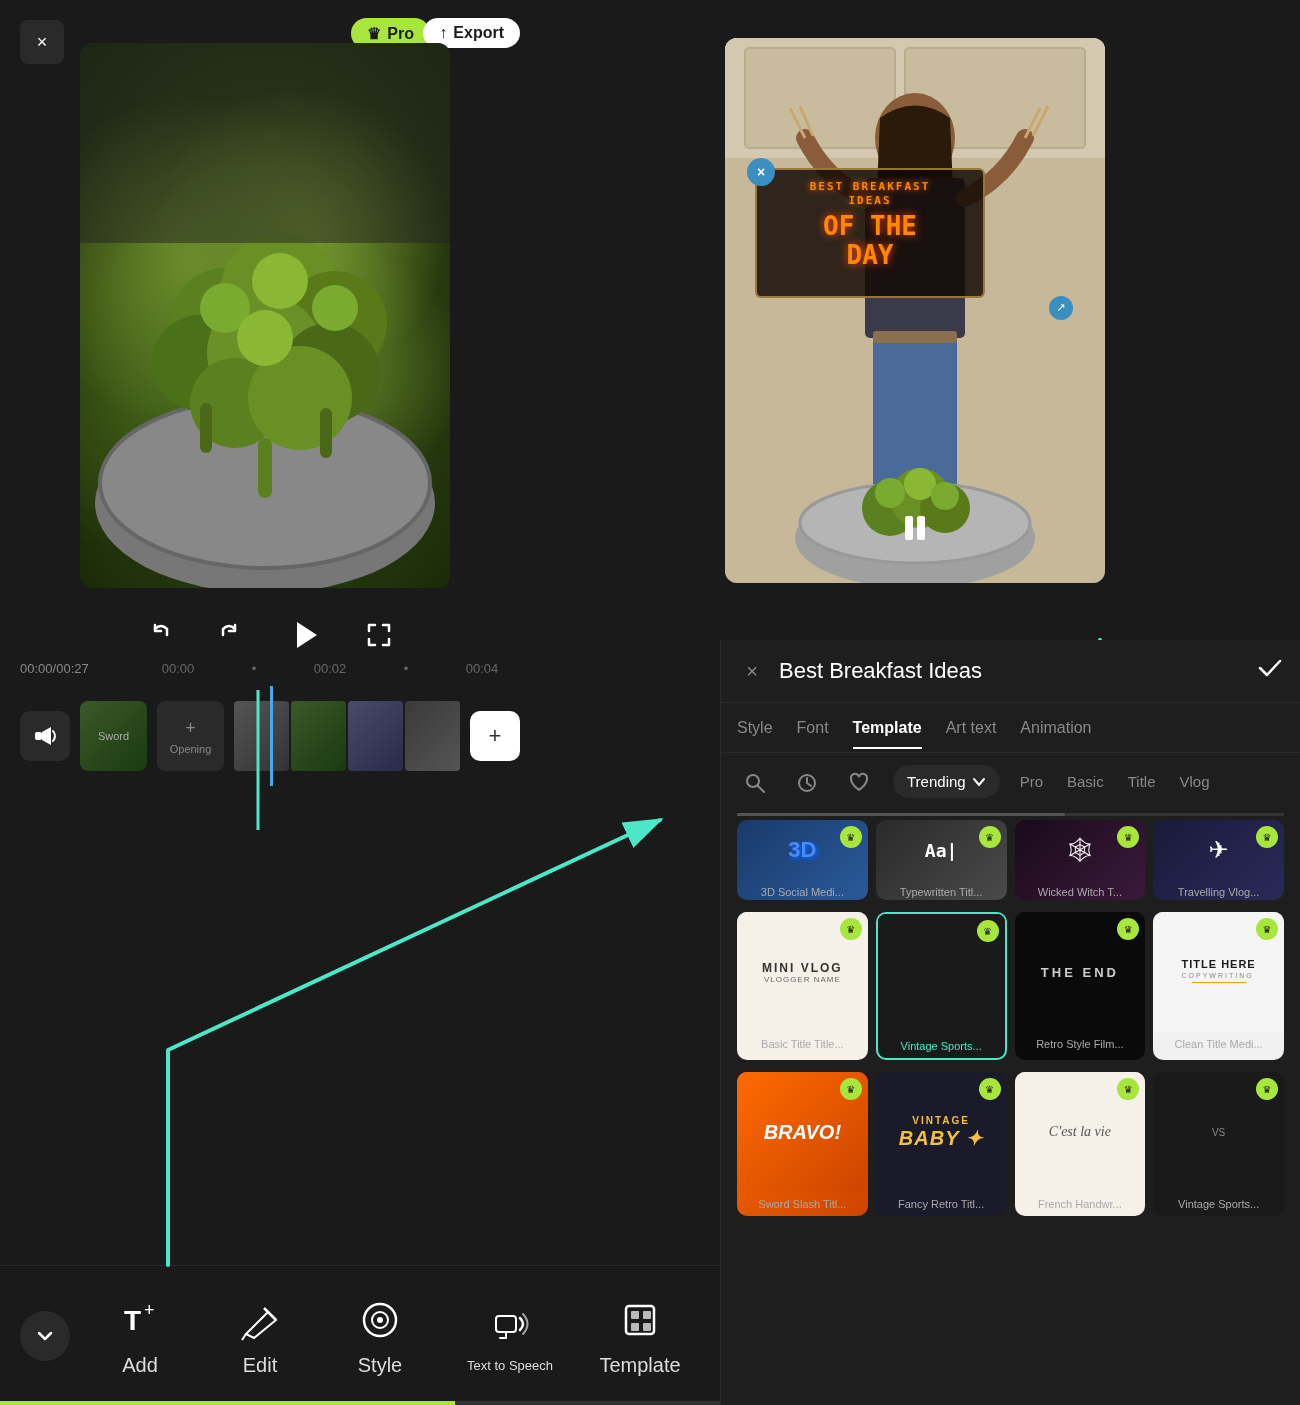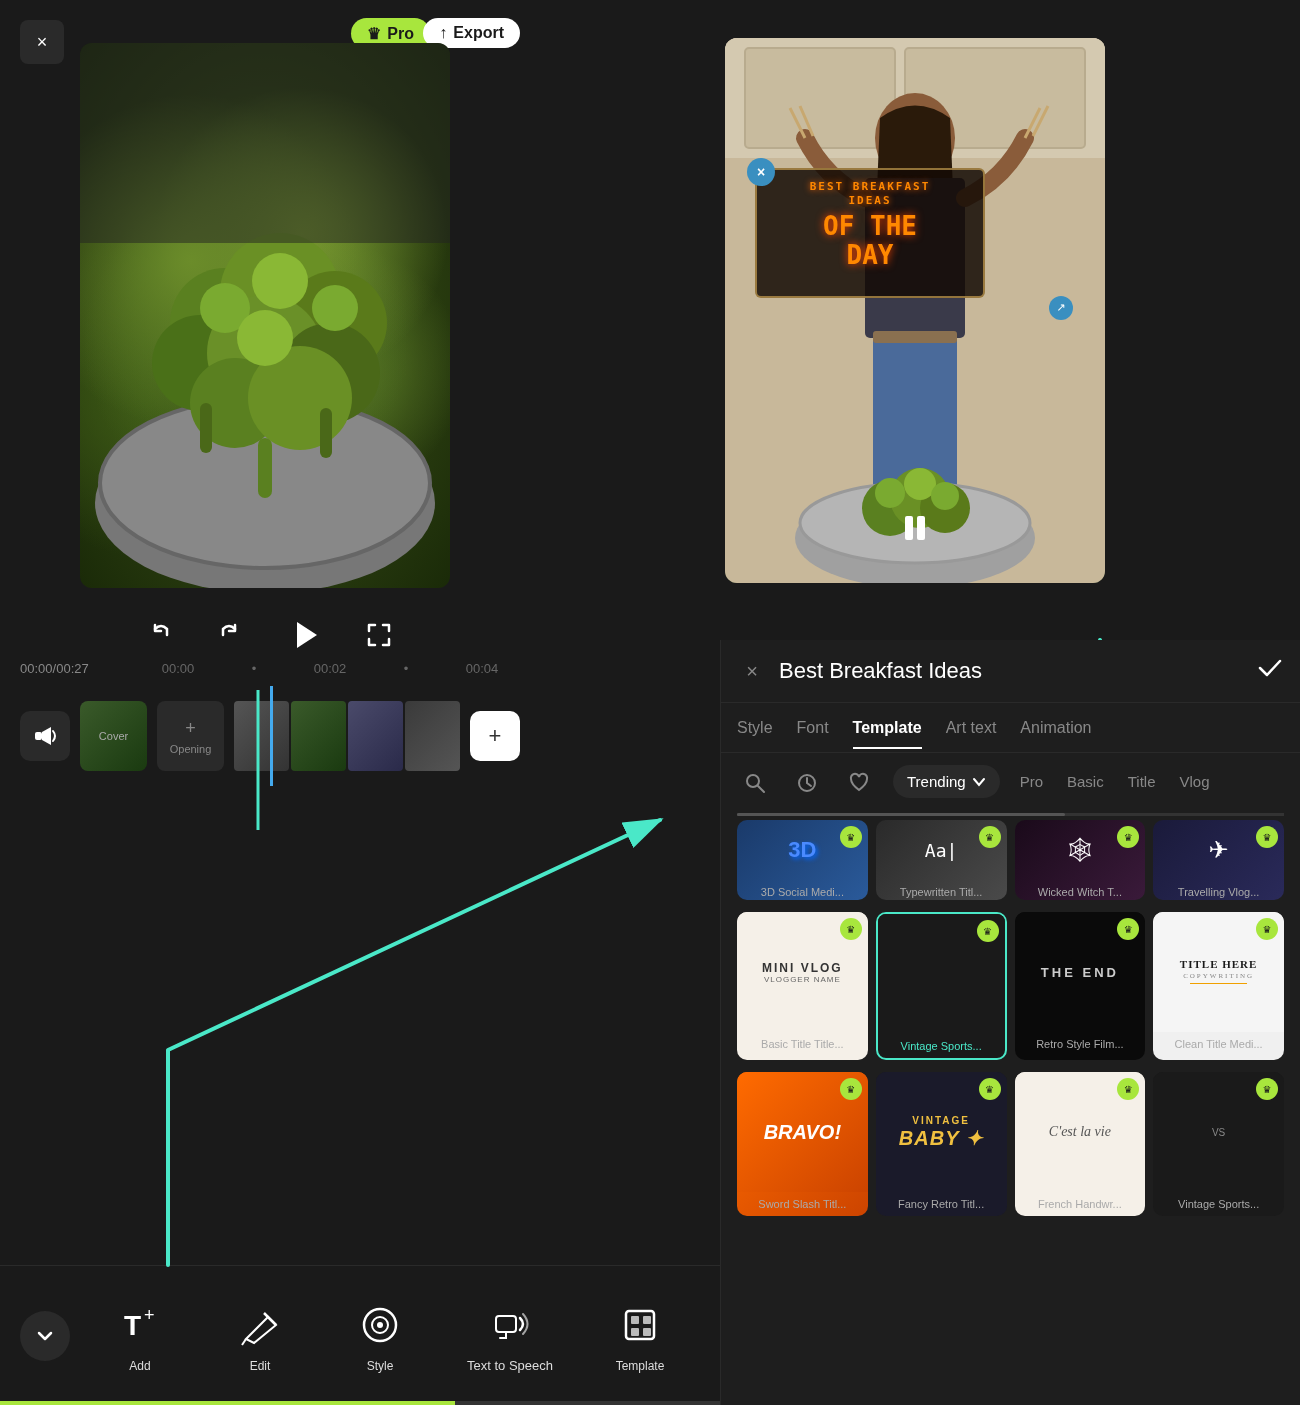--- a/index.html
+++ b/index.html
@@ -391,21 +391,21 @@
 
     .toolbar-icon {
       width: 52px;
       height: 52px;
       display: flex;
       align-items: center;
       justify-content: center;
     }
 
     .toolbar-label {
-      font-size: 12px;
+      font-size: 20px;
       color: #ddd;
       text-align: center;
     }
 
     .chevron-btn {
       width: 50px;
       height: 50px;
       background: #2a2a2a;
       border-radius: 50%;
       display: flex;
@@ -801,21 +801,21 @@
       <div class="audio-icon-btn">
         <svg width="28" height="28" viewBox="0 0 28 28">
           <rect x="4" y="10" width="7" height="8" rx="2" fill="white"></rect>
           <polygon points="11,10 20,5 20,23 11,18" fill="white"></polygon>
           <path d="M22 9 Q26 14 22 19" stroke="white" stroke-width="2" fill="none" stroke-linecap="round"></path>
         </svg>
       </div>
 
       <div class="cover-thumbnail">
         <div style="width:100%;height:100%;background:linear-gradient(135deg,#3a5a2a,#1a3a10);display:flex;flex-direction:column;align-items:center;justify-content:center;gap:4px;">
-          <div style="font-size:11px;color:#aaa;">Cover</div>
+          <div style="font-size:11px;color:#aaa;">Sword</div>
         </div>
       </div>
 
       <div class="opening-clip">
         <span style="font-size:18px;color:#888;">+</span>
         <span style="font-size:11px;color:#888;">Opening</span>
       </div>
 
       <div class="video-strip">
         <div class="video-frame mini-frame-2"></div>
@@ -965,21 +965,21 @@
     <div style="display:grid;grid-template-columns:repeat(4,1fr);gap:8px;padding:4px 16px 8px;">
       <div class="template-card tmpl-3d" style="height:80px;">
         <div class="template-thumbnail" style="height:60px;">
           <span style="font-size:22px;font-weight:900;color:#4a8aff;text-shadow:2px 2px 4px #0066ff;">3D</span>
         </div>
         <div class="pro-icon">♛</div>
         <div class="template-label">3D Social Medi...</div>
       </div>
       <div class="template-card tmpl-typewriter" style="height:80px;">
         <div class="template-thumbnail" style="height:60px;">
-          <span style="font-size:18px;font-weight:400;color:#fff;font-family:monospace;">Aa|</span>
+          <span style="font-size:18px;font-weight:700;color:#fff;font-family:monospace;">Aa|</span>
         </div>
         <div class="pro-icon">♛</div>
         <div class="template-label">Typewritten Titl...</div>
       </div>
       <div class="template-card tmpl-witch" style="height:80px;">
         <div class="template-thumbnail" style="height:60px;">
           <span style="font-size:24px;">🕸</span>
         </div>
         <div class="pro-icon">♛</div>
         <div class="template-label">Wicked Witch T...</div>
@@ -1013,21 +1013,21 @@
       </div>
       <div class="template-card tmpl-retro">
         <div class="template-thumbnail" style="background:#0a0a0a;">
           <span style="font-size:13px;font-weight:600;color:#ccc;letter-spacing:3px;">THE END</span>
         </div>
         <div class="pro-icon">♛</div>
         <div class="template-label">Retro Style Film...</div>
       </div>
       <div class="template-card tmpl-clean">
         <div class="template-thumbnail" style="background:#f5f5f5;">
-          <div style="text-align:center;font-family:Liberation Serif, serif;">
+          <div style="text-align:left;">
             <div style="font-size:11px;font-weight:900;color:#1a1a1a;letter-spacing:1px;">TITLE HERE</div>
             <div style="font-size:7px;color:#888;letter-spacing:2px;margin-top:2px;">COPYWRITING</div>
             <div style="height:1px;background:#f0a000;margin:3px 10px;"></div>
           </div>
         </div>
         <div class="pro-icon">♛</div>
         <div class="template-label">Clean Title Medi...</div>
       </div>
     </div>
 

